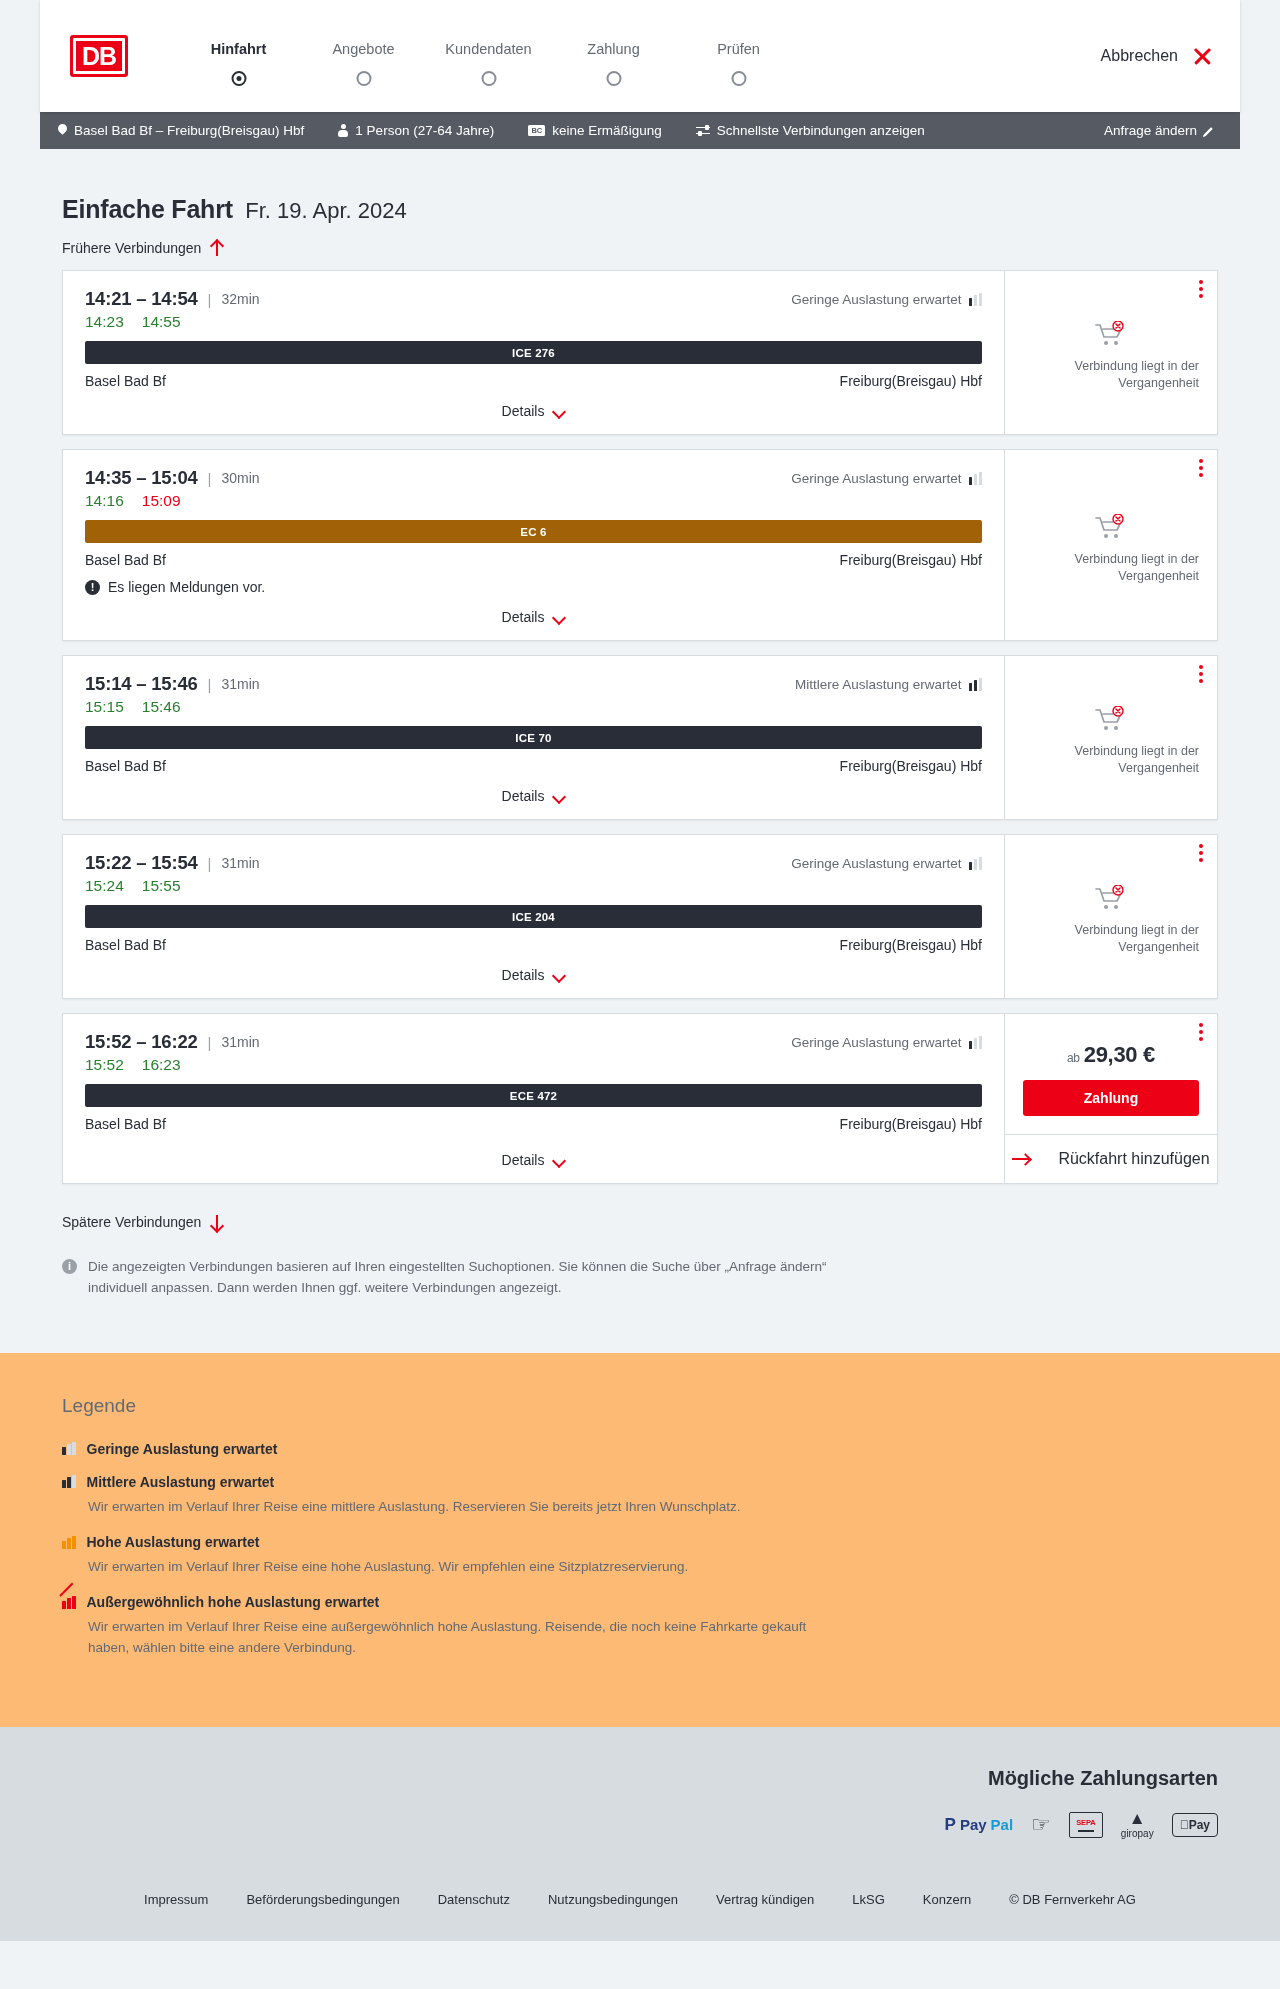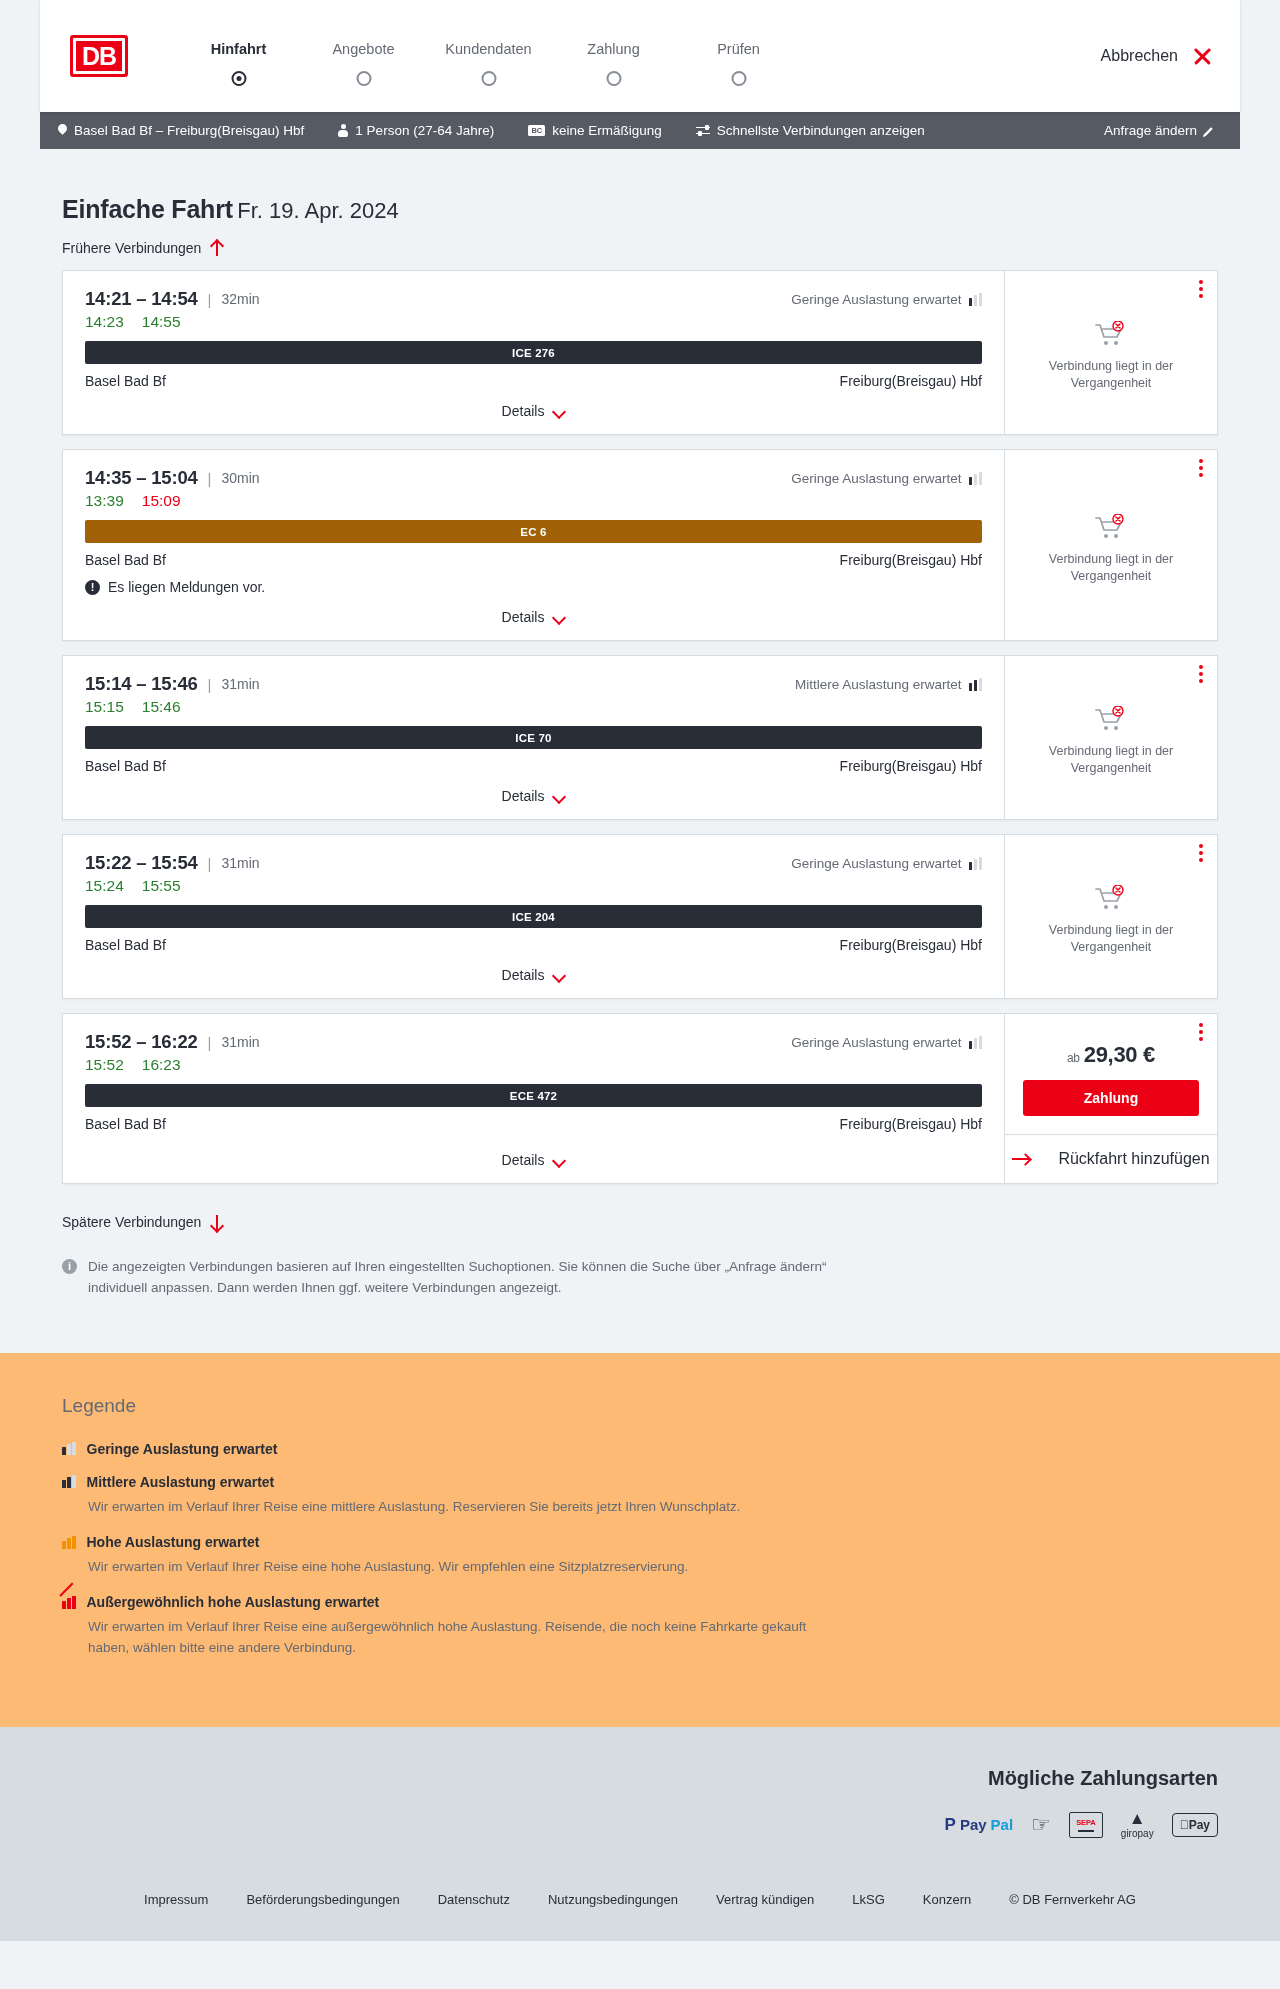--- a/index.html
+++ b/index.html
@@ -127,21 +127,21 @@
   .pencil-ico::before{
     content:""; position:absolute; left:2px; top:2px; width:3px; height:13px;
     background:#fff; transform: rotate(45deg); transform-origin: center;
     clip-path: polygon(0 0, 100% 0, 100% 80%, 50% 100%, 0 80%);
   }
 
   
   .content { padding: 0 40px; }
   .headline { padding: 46px 0 0 22px; }
   .headline h1 { font-size: 25px; font-weight: 700; display:inline; letter-spacing:-0.2px; }
-  .headline .date { font-size: 22px; font-weight: 400; color:#282d37; }
+  .headline .date { font-size: 22px; font-weight: 400; margin-left: 8px; color:#282d37; }
 
   .earlier-link, .later-link {
     display: inline-flex; align-items: center; gap: 9px;
     margin: 16px 0 0 22px; font-size: 14px; color: #282d37; cursor: pointer;
   }
   .arrow-up, .arrow-down {
     width: 13px; height: 16px; position: relative; display:inline-block;
   }
   .arrow-up::before, .arrow-down::before {
     content:""; position:absolute; left:5.5px; top:1px; width:2px; height:15px; background:#ec0016;
@@ -223,21 +223,21 @@
 
   
   .kebab {
     position: absolute; top: 9px; right: 14px; width: 4px; height: 18px;
     display:flex; flex-direction: column; justify-content: space-between; cursor: pointer;
   }
   .kebab i { width: 4px; height: 4px; border-radius: 50%; background:#ec0016; display:block; }
 
   .side-past {
     flex: 1; display:flex; flex-direction:column; align-items:center; justify-content:center;
-    padding: 30px 18px 22px 18px; text-align:center;
+    padding: 30px 18px 22px 18px; text-align:right;
   }
   .cart-ico { width: 34px; height: 28px; position: relative; margin-bottom: 9px; }
   .cart-ico svg { display:block; }
   .past-text { font-size: 12.5px; color:#646973; line-height: 1.35; }
 
   .side-price { flex:1; display:flex; flex-direction:column; align-items:center; justify-content:center; padding: 28px 16px 18px; }
   .price-line { font-size: 22px; font-weight: 700; letter-spacing:-0.3px; white-space:nowrap; }
   .price-line .ab { font-size: 12px; font-weight: 400; color:#646973; margin-right:4px; }
   .weiter-btn {
     margin-top: 12px; width: 176px; height: 36px; background:#ec0016; color:#fff;
@@ -461,21 +461,21 @@
               <span class="util">
                 <span>Geringe Auslastung erwartet</span>
                 <span class="bars">
                   <span class="on"></span>
                   <span class=""></span>
                   <span class=""></span>
                 </span>
               </span>
             </div>
             <div class="row2">
-              <span class="rt-ok">13:39</span>
+              <span class="rt-ok">14:16</span>
               <span class="rt-late">15:09</span>
             </div>
             <div class="train-bar grey">EC 6</div>
             <div class="row3">
               <span>Basel Bad Bf</span>
               <span>Freiburg(Breisgau) Hbf</span>
             </div>
             <div class="msg">
               <span class="excl-ico">!</span>
               <span>Es liegen Meldungen vor.</span>

